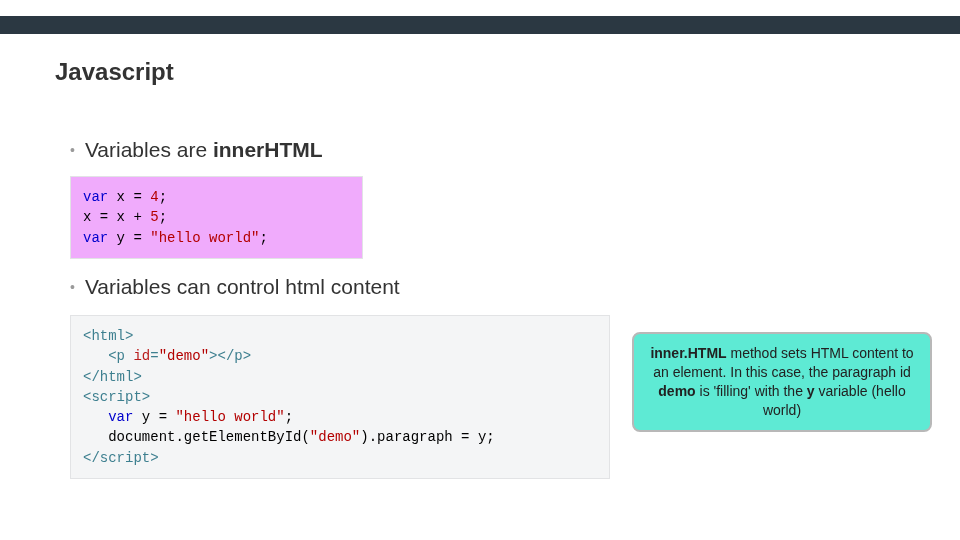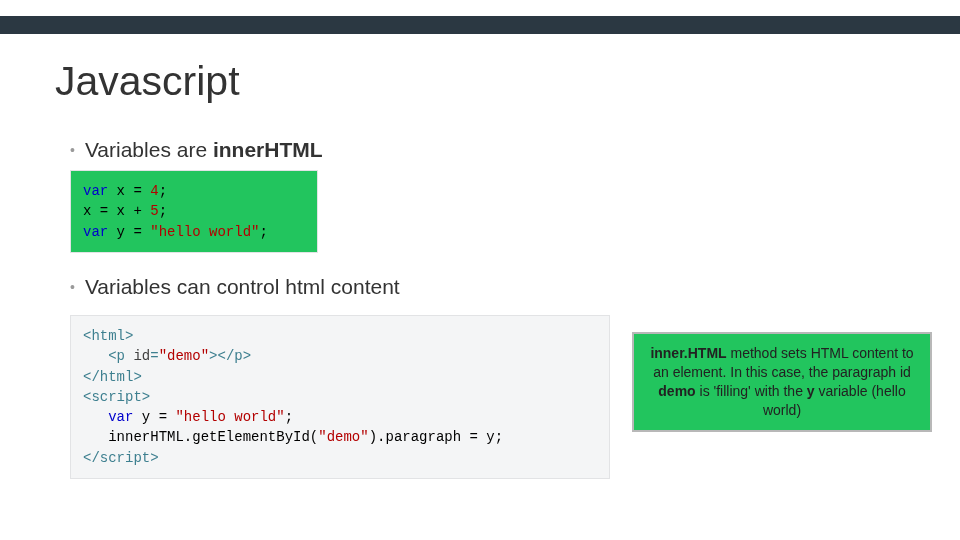--- a/index.html
+++ b/index.html
@@ -16,44 +16,44 @@
     top: 16px;
     left: 0;
     width: 100%;
     height: 18px;
     background: #2b3842;
   }
   .title {
     position: absolute;
     top: 58px;
     left: 55px;
-    font-size: 41px;
+    font-size: 24px;
     color: #333333;
-    font-weight: normal;
+    font-weight: bold;
   }
   .bullet1 {
     position: absolute;
     top: 138px;
     left: 70px;
     display: flex;
     align-items: center;
     font-size: 21px;
     color: #333333;
   }
   .bullet-dot {
     font-size: 14px;
     color: #9a9a9a;
     margin-right: 10px;
   }
   .codebox1 {
     position: absolute;
-    top: 170px;
+    top: 176px;
     left: 70px;
-    width: 248px;
-    background: #22c55e;
+    width: 293px;
+    background: #f0abfc;
     border: 1px solid #e2e3e5;
     padding: 10px 12px;
     font-family: "Consolas", "Courier New", monospace;
     font-size: 14px;
     line-height: 1.45;
     white-space: pre-wrap;
   }
   .bullet2 {
     position: absolute;
     top: 275px;
@@ -72,30 +72,30 @@
     border: 1px solid #e2e3e5;
     padding: 10px 12px;
     font-family: "Consolas", "Courier New", monospace;
     font-size: 14px;
     line-height: 1.45;
     white-space: pre-wrap;
   }
   .kw { color: #0000cc; }
   .str { color: #b30000; }
   .tag { color: #3d7f8f; }
-  .attr { color: #404040; }
+  .attr { color: #b91c1c; }
   .num { color: #b30000; }
   .callout {
     position: absolute;
     top: 332px;
     right: 28px;
     width: 300px;
-    background: #22c55e;
+    background: #5eead4;
     border: 2px solid #b8b8b8;
-    border-radius: 0;
+    border-radius: 8px;
     padding: 10px 12px;
     font-size: 14px;
     line-height: 1.35;
     text-align: center;
     color: #222222;
   }
   .callout b { font-weight: bold; }
 </style>
 </head>
 <body>
@@ -116,18 +116,18 @@
 <div class="bullet2">
   <span class="bullet-dot">•</span>
   <span>Variables can control html content</span>
 </div>
 
 <div class="codebox2"><span class="tag">&lt;html&gt;</span>
 <span class="tag">   &lt;p </span><span class="attr">id</span><span class="tag">=</span><span class="str">"demo"</span><span class="tag">&gt;&lt;/p&gt;</span>
 <span class="tag">&lt;/html&gt;</span>
 <span class="tag">&lt;script&gt;</span>
 <span class="kw">   var</span><span> y = </span><span class="str">"hello world"</span><span>;</span>
-<span>   innerHTML.getElementById(</span><span class="str">"demo"</span><span>).paragraph = y;</span>
+<span>   document.getElementById(</span><span class="str">"demo"</span><span>).paragraph = y;</span>
 <span class="tag">&lt;/script&gt;</span></div>
 
 <div class="callout">
   <b>inner.HTML</b><span> method sets HTML content to an element. In this case, the paragraph id </span><b>demo</b><span> is 'filling' with the </span><b>y</b><span> variable (hello world)</span>
 </div>
 
 </body></html>

